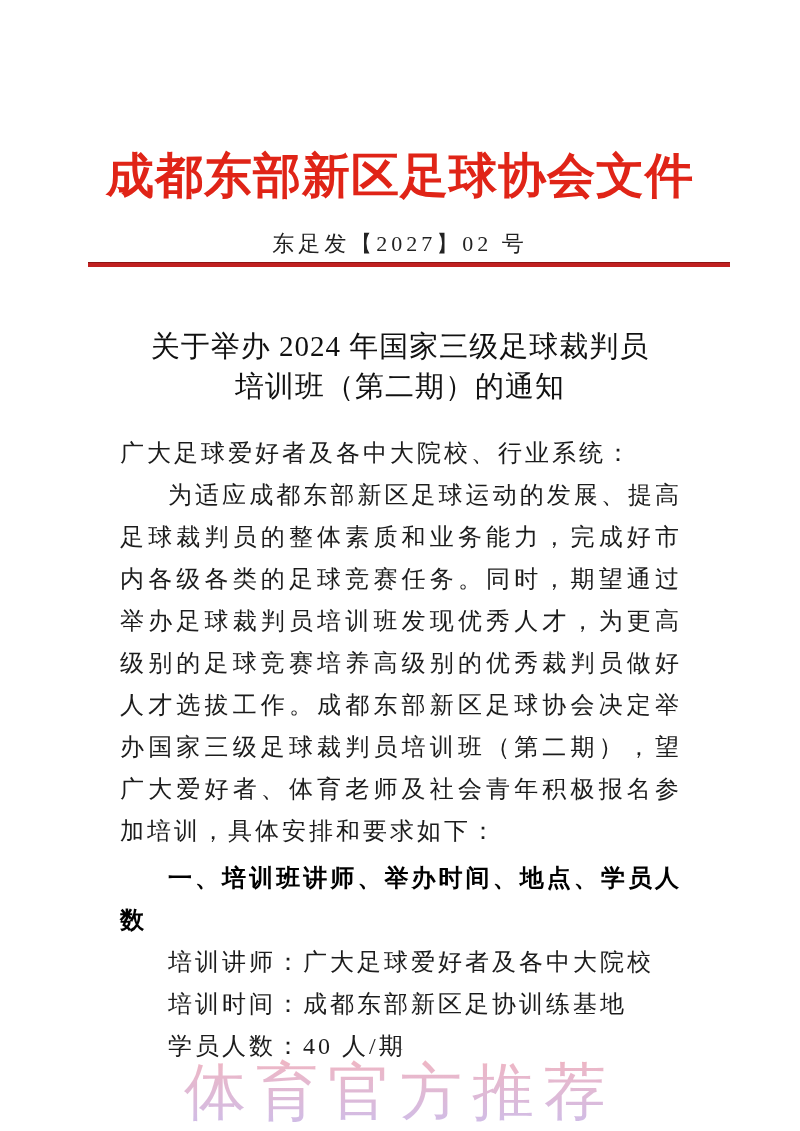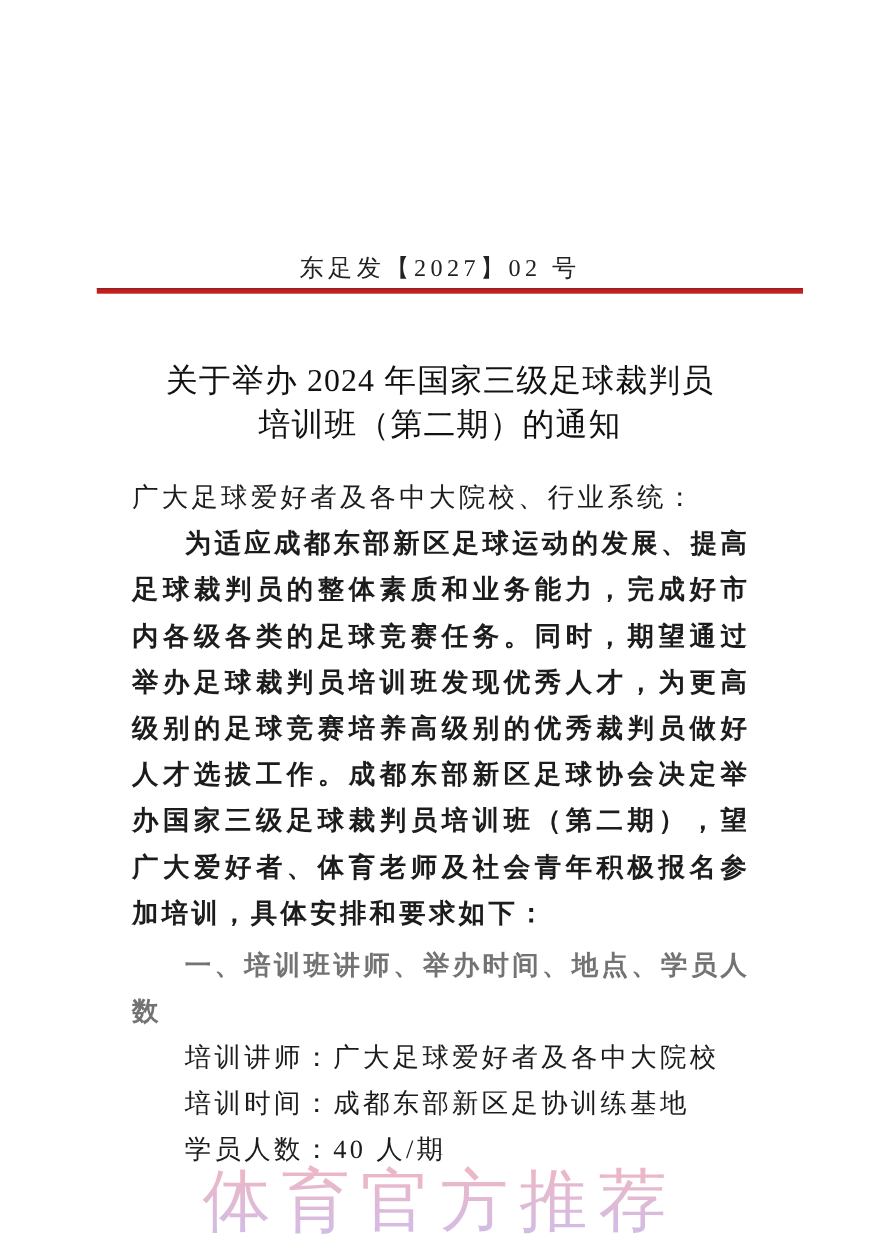--- a/index.html
+++ b/index.html
@@ -72,26 +72,26 @@
     top: 432px;
     left: 120px;
     width: 562px;
     font-size: 24px;
     line-height: 42px;
     letter-spacing: 3px;
     text-align: justify;
     color: #1c1c1c;
   }
   .salutation { text-indent: 0; }
-  .para { text-indent: 2em; margin: 0; font-weight: bold; }
+  .para { text-indent: 2em; margin: 0; }
   .section-heading {
     text-indent: 2em;
     font-weight: bold;
     margin-top: 5px;
-    color: #737373;
+    color: #000000;
   }
   .info-line { text-indent: 2em; }
 
   
   .page-number {
     position: absolute;
     top: 1038px;
     left: 0;
     right: 0;
     text-align: center;
@@ -114,20 +114,21 @@
     color: transparent;
     opacity: 0.85;
     pointer-events: none;
   }
 </style>
 </head>
 <body>
 
 <div class="page">
 
+  <div class="org-title">成都东部新区足球协会文件</div>
 
   <div class="doc-number">东足发【2027】02 号</div>
 
   <div class="header-rule"></div>
 
   <div class="notice-title">
     <div>关于举办 2024 年国家三级足球裁判员</div>
     <div>培训班（第二期）的通知</div>
   </div>
 

